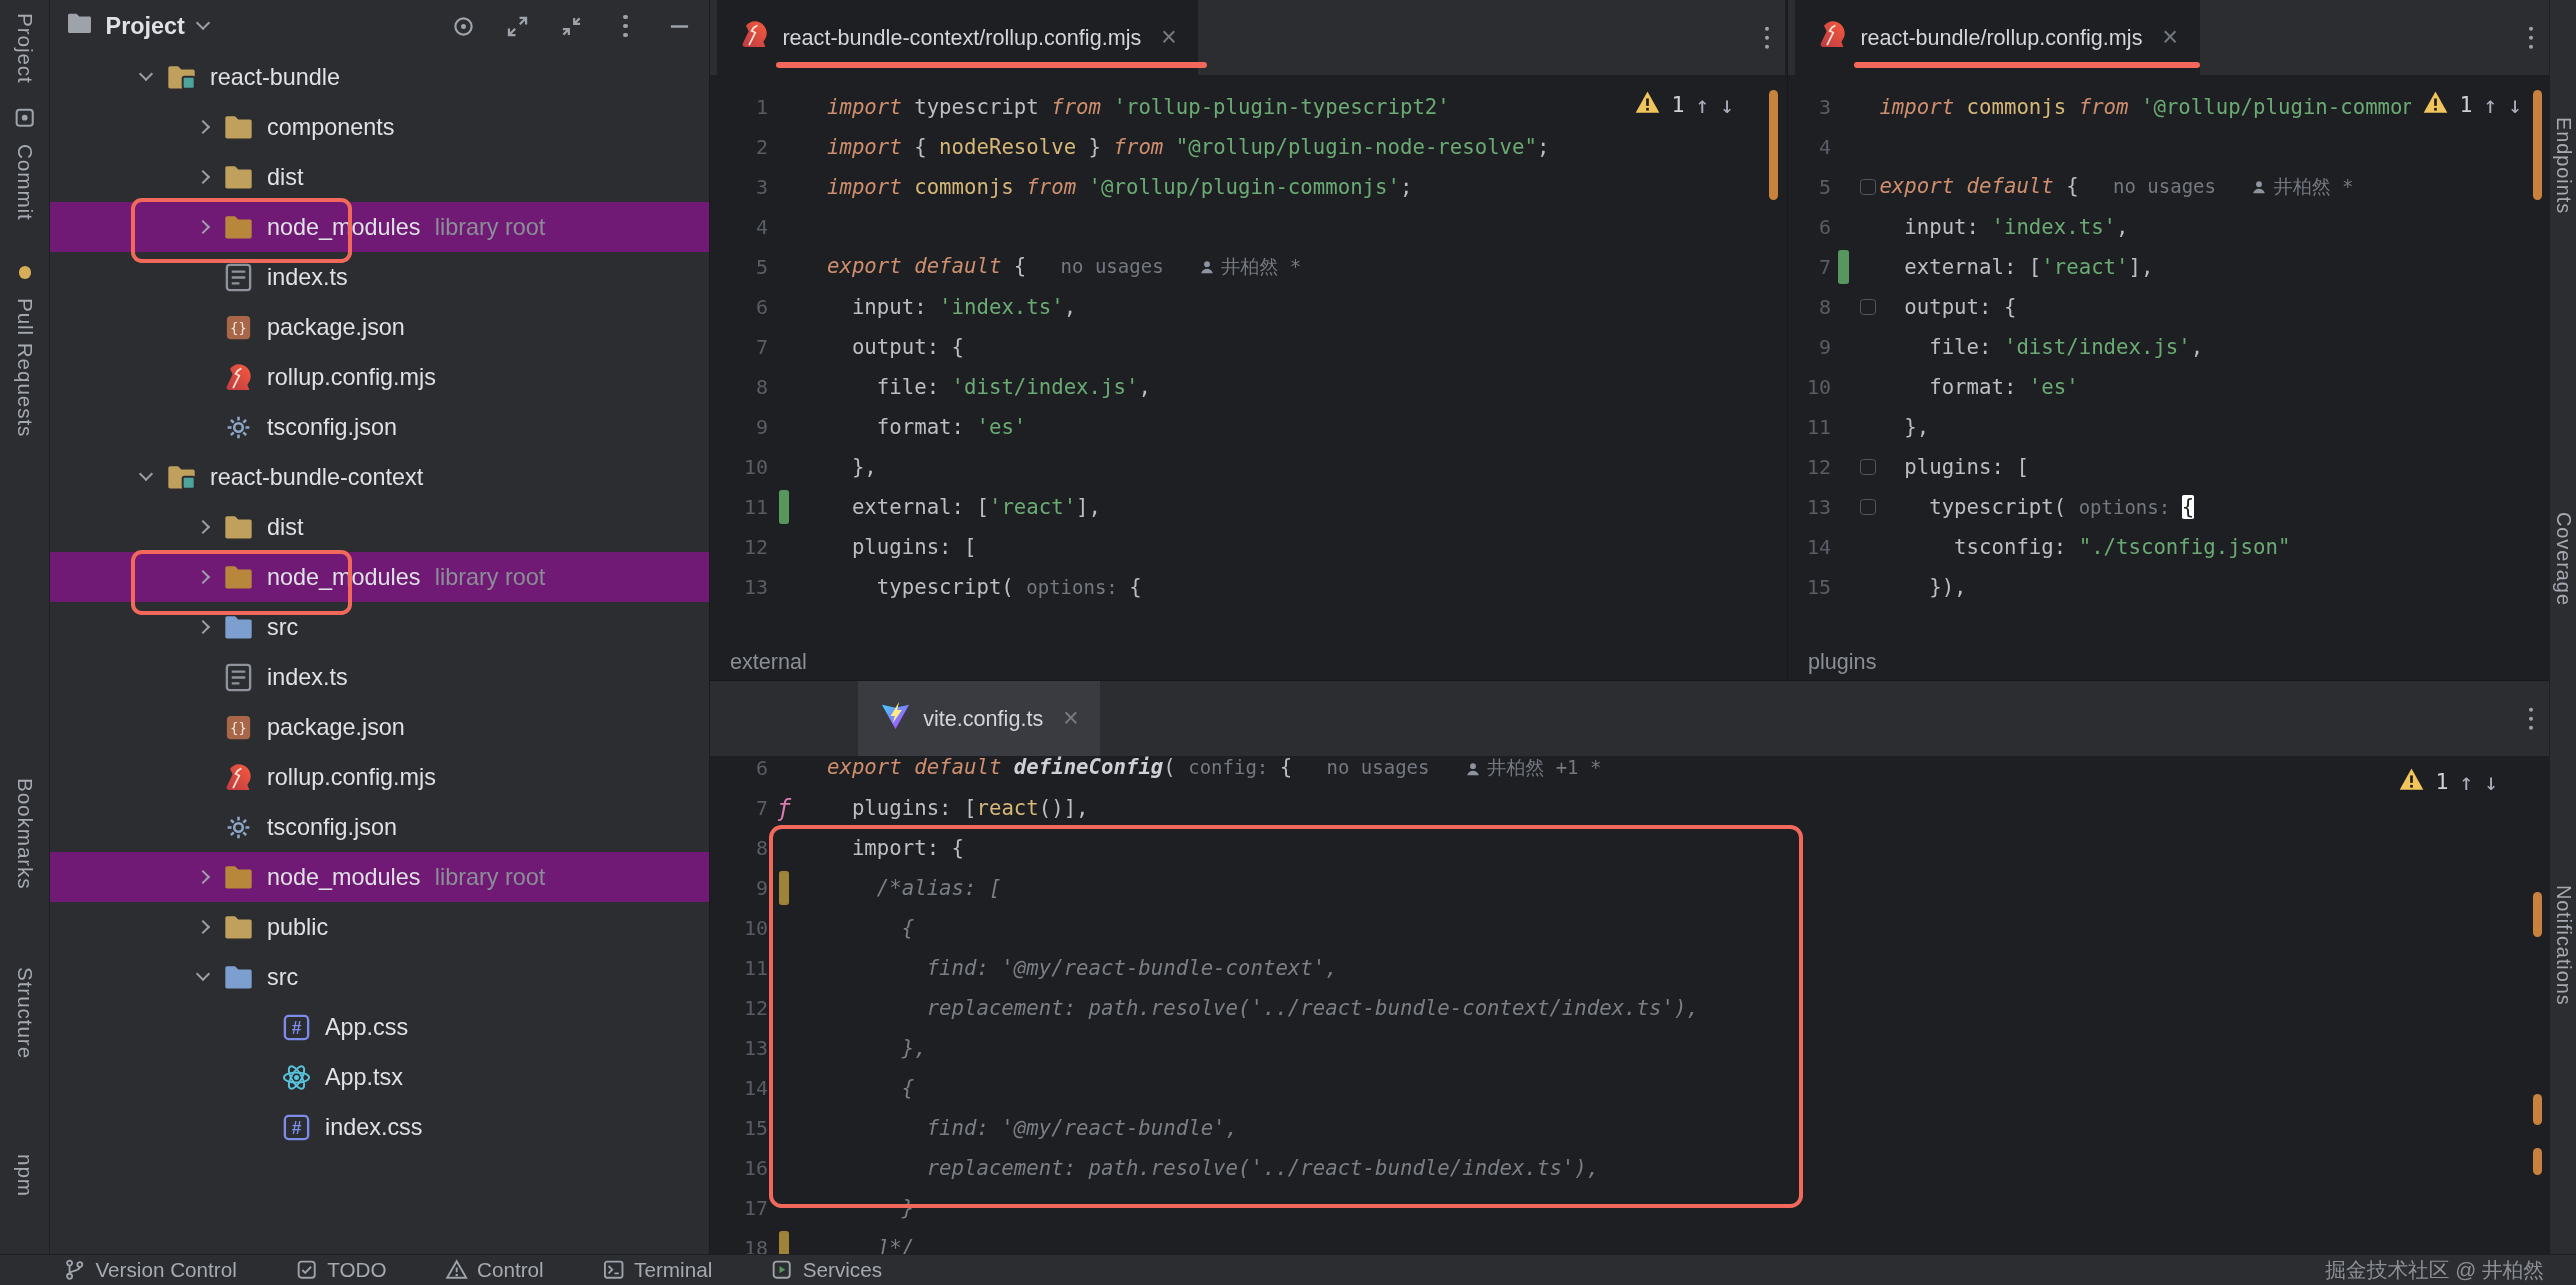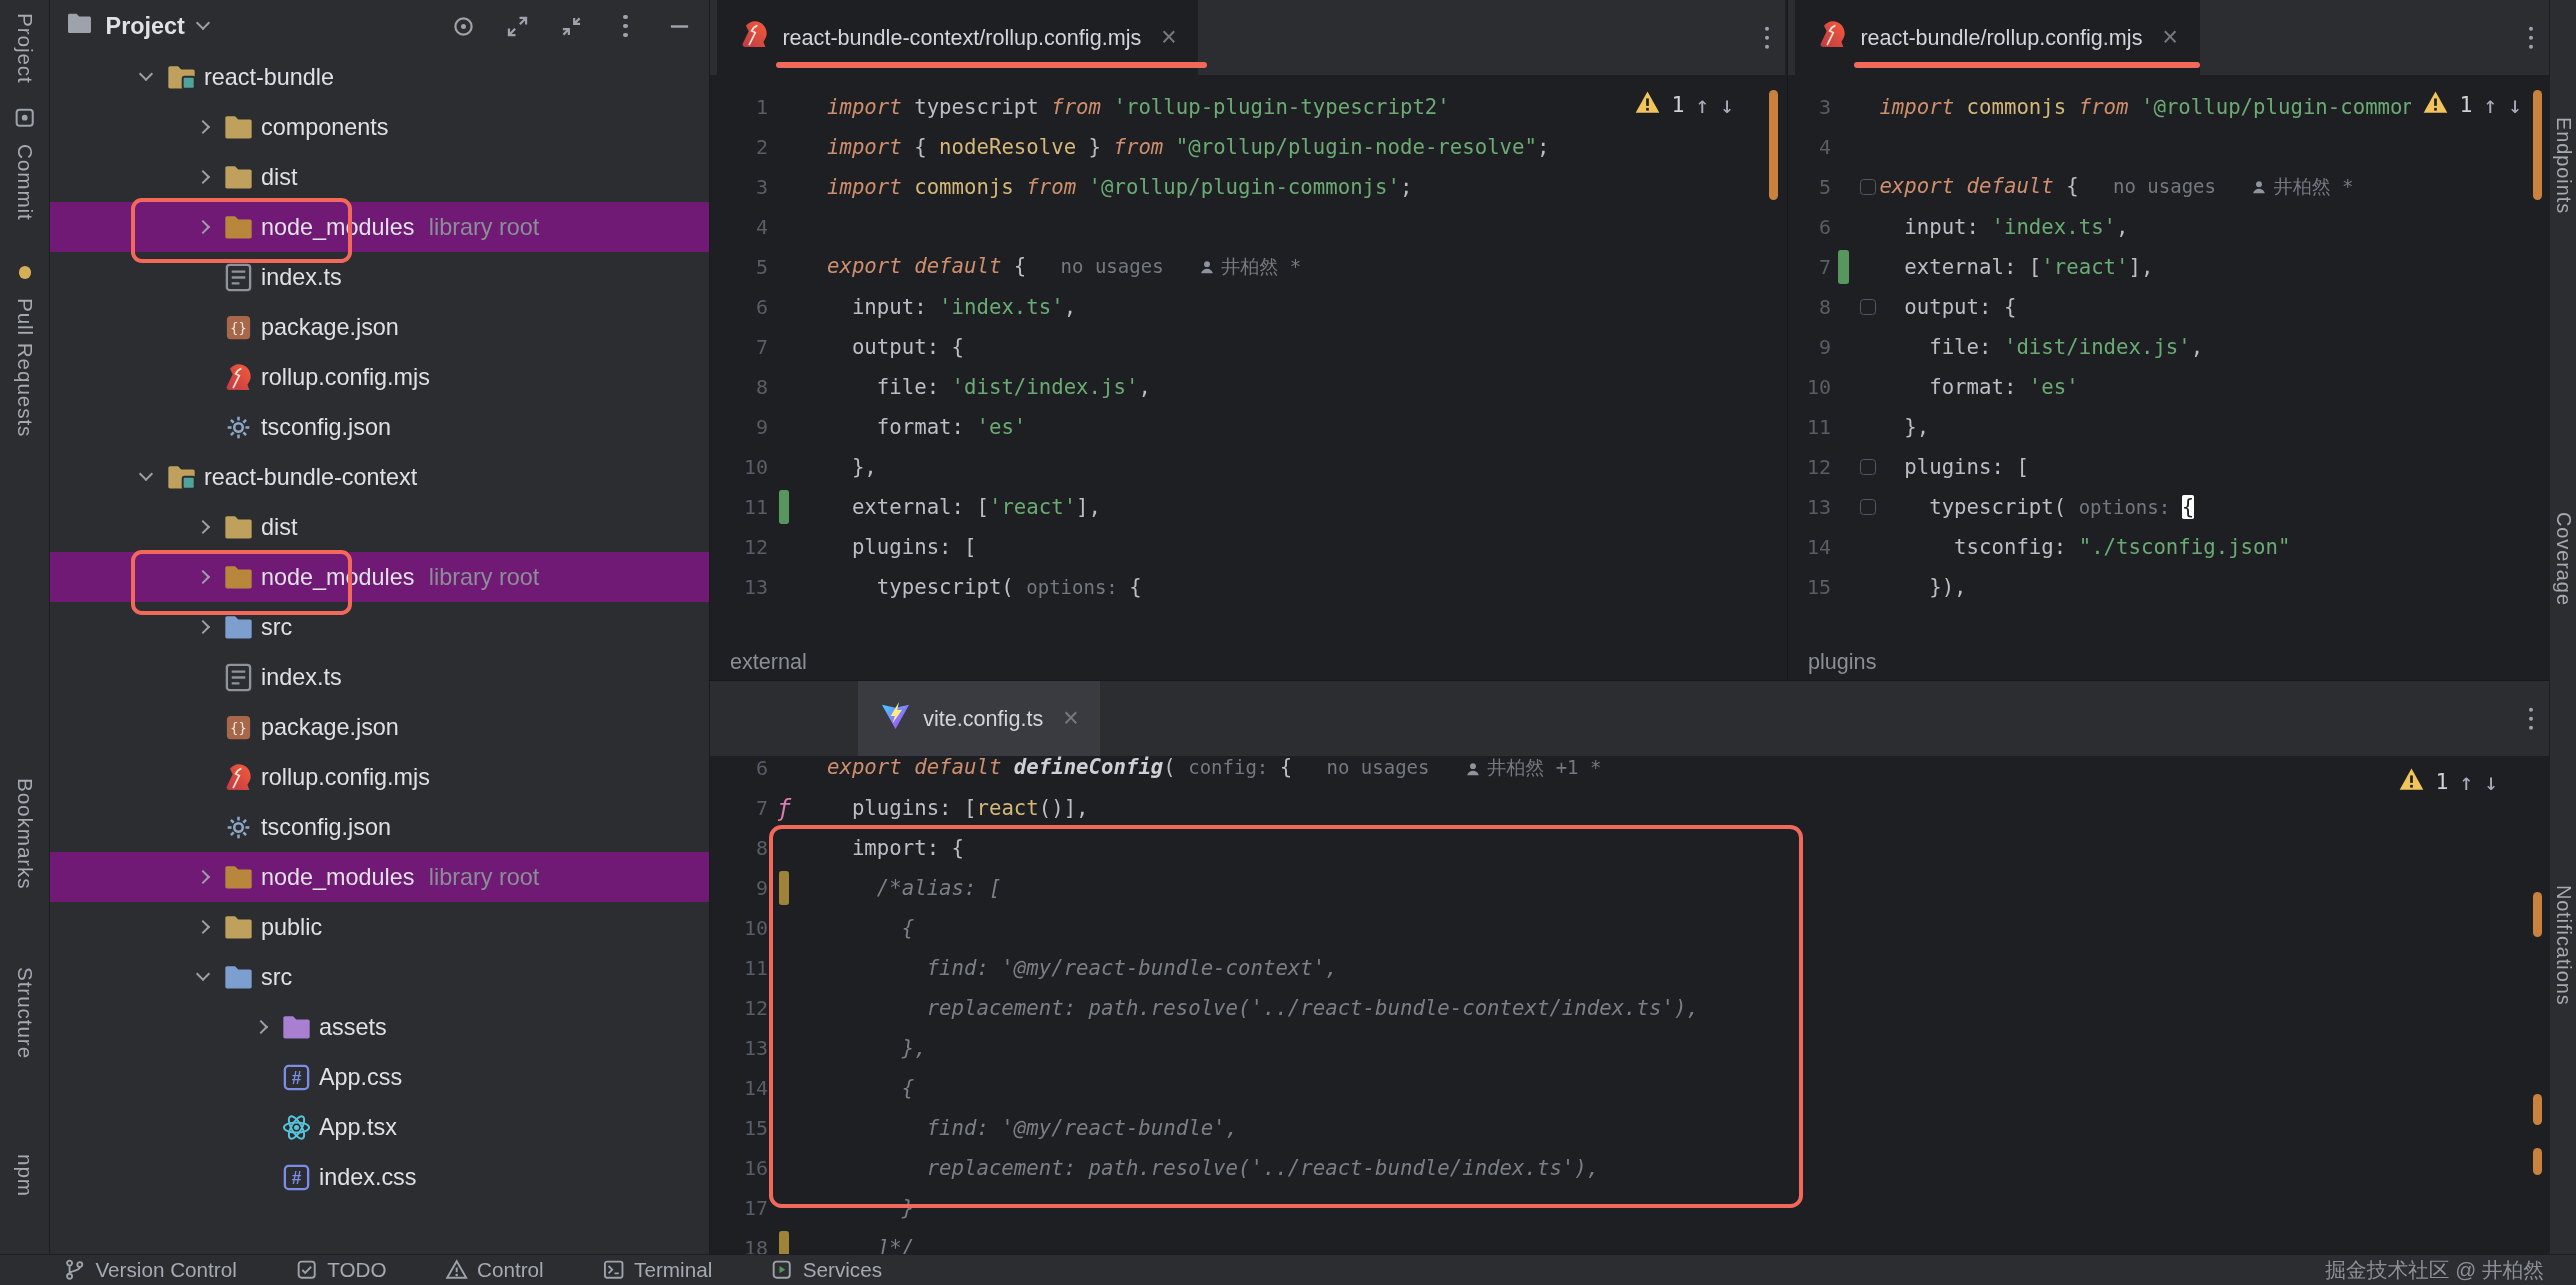--- a/index.html
+++ b/index.html
@@ -25,21 +25,21 @@
                    background:#2B2D30; border-right:0.9px solid #1A1B1E; overflow:hidden; }
   .panel-header { height:52px; display:flex; align-items:center; padding:0 16px; gap:12.6px;
                   color:#DFE1E5; font-size:23.4px; font-weight:600; }
   .header-icons { margin-left:auto; display:flex; gap:27px; align-items:center; }
   .hicon { display:flex; align-items:center; justify-content:center; width:27px; height:27px; }
   .tree { position:absolute; top:52px; left:0; right:0; bottom:0; overflow:hidden; }
   .trow { height:50px; display:flex; align-items:center; font-size:23.4px; color:#DFE1E5; }
   .trow.hl { background:#701a75; }
   .tr-chev { width:40px; display:flex; justify-content:center; flex:none; }
   .tr-icon { width:36px; height:32px; display:flex; align-items:center; flex:none; }
-  .tr-label { margin-left:2px; white-space:nowrap; }
+  .tr-label { margin-left:8px; white-space:nowrap; }
   .tr-suffix { margin-left:14.4px; color:#8A8E95; white-space:nowrap; }
   .chev { display:inline-block; width:10px; height:10px;
           border-right:2.3px solid #9CA0A8; border-bottom:2.3px solid #9CA0A8; }
   .chev.closed { transform:rotate(-45deg); }
   .chev.open { transform:rotate(45deg); margin-top:-5.4px; }
 
   
   .annot-rect { position:absolute; border:4.5px solid #F2695C; border-radius:10.8px; pointer-events:none; z-index:5; }
 
   
@@ -390,31 +390,20 @@
         <div class="trow" style="padding-left: 133px;">
           <span class="tr-chev">
             <i class="chev open"></i>
           </span>
           <span class="tr-icon">
             <svg width="31" height="31" viewBox="0 0 16 16">
               <path d="M1.2 3.1c0-.5.4-.9.9-.9h4.1l1.7 1.7h6c.5 0 .9.4.9.9v8c0 .5-.4.9-.9.9H2.1c-.5 0-.9-.4-.9-.9z" fill="#7D9FD0"></path>
             </svg>
           </span>
           <span class="tr-label">src</span>
-        </div>
-        <div class="trow" style="padding-left: 191px;">
-          <span class="tr-chev">
-            <i class="chev closed"></i>
-          </span>
-          <span class="tr-icon">
-            <svg width="31" height="31" viewBox="0 0 16 16">
-              <path d="M1.2 3.1c0-.5.4-.9.9-.9h4.1l1.7 1.7h6c.5 0 .9.4.9.9v8c0 .5-.4.9-.9.9H2.1c-.5 0-.9-.4-.9-.9z" fill="#A87FD1"></path>
-            </svg>
-          </span>
-          <span class="tr-label">assets</span>
         </div>
         <div class="trow" style="padding-left: 191px;">
           <span class="tr-chev"></span>
           <span class="tr-icon">
             <svg width="31" height="31" viewBox="0 0 16 16" style="font-size:26px">
               <rect x="2" y="2" width="12" height="12" rx="2" fill="none" stroke="#7D8CE8" stroke-width="1.2"></rect>
               <text x="8" y="11.5" font-size="9" fill="#7D8CE8" text-anchor="middle" font-weight="bold">#</text>
             </svg>
           </span>
           <span class="tr-label">App.css</span>

